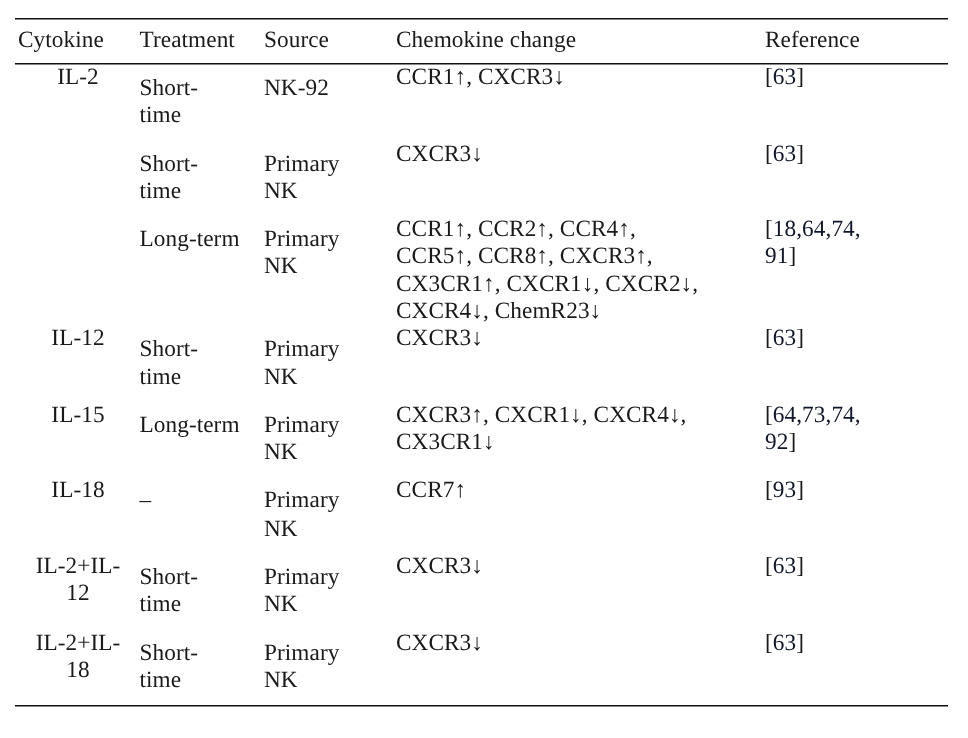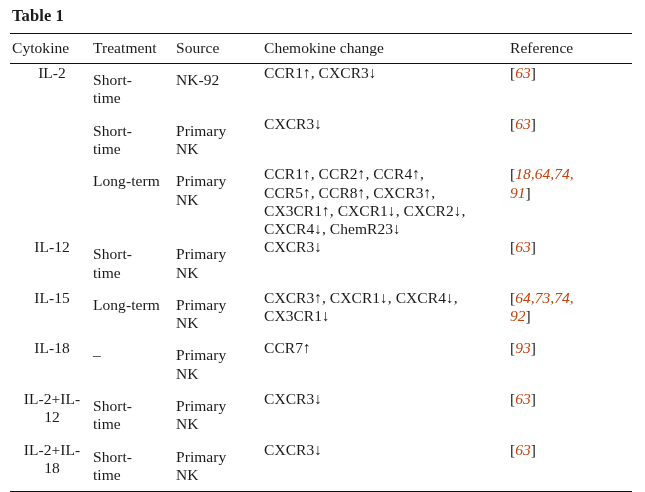--- a/index.html
+++ b/index.html
@@ -98,29 +98,28 @@
 
   
   td.vmid { vertical-align: middle; }
   td.vmid .cell { padding-top: 0; padding-bottom: 0; }
 
   .lines > span { display: block; }
 
   
   .ref-text { white-space: normal; }
   .brk { color: #1a1a1a; }
-  .rnum { color: #c2410c; font-style: italic; }
+  .rnum { color: #0f172a; }
 </style>
 </head>
 <body>
 
 <div class="page">
 
   <div class="caption-block">
-    <div class="table-label">Table 1</div>
   </div>
 
   <div class="tbl-wrap">
     <table class="data">
       <colgroup>
         <col class="c-cyto">
           <col class="c-treat">
           <col class="c-src">
           <col class="c-chem">
           <col class="c-ref">

